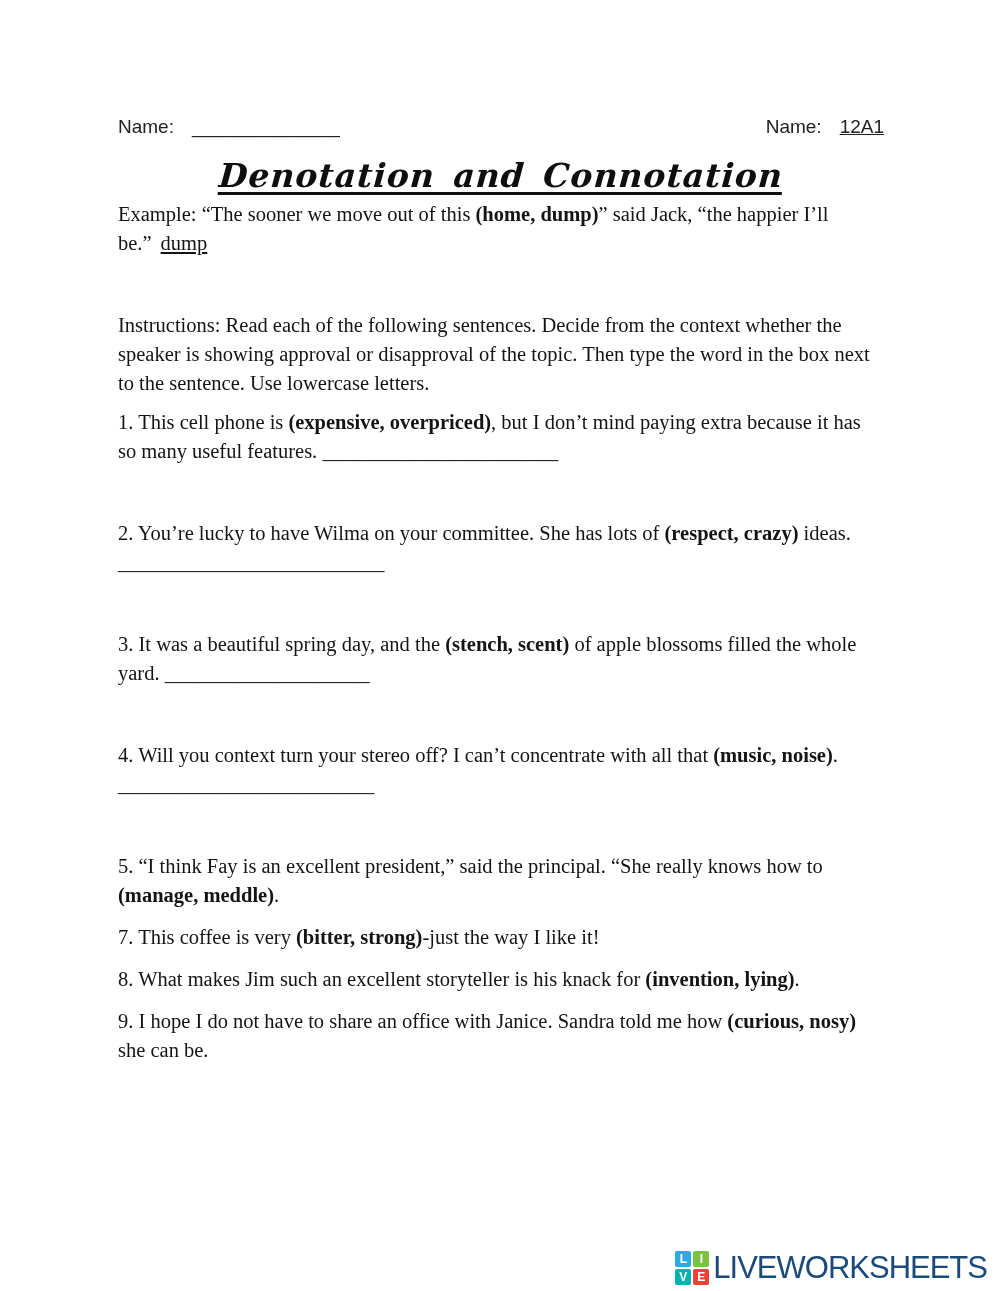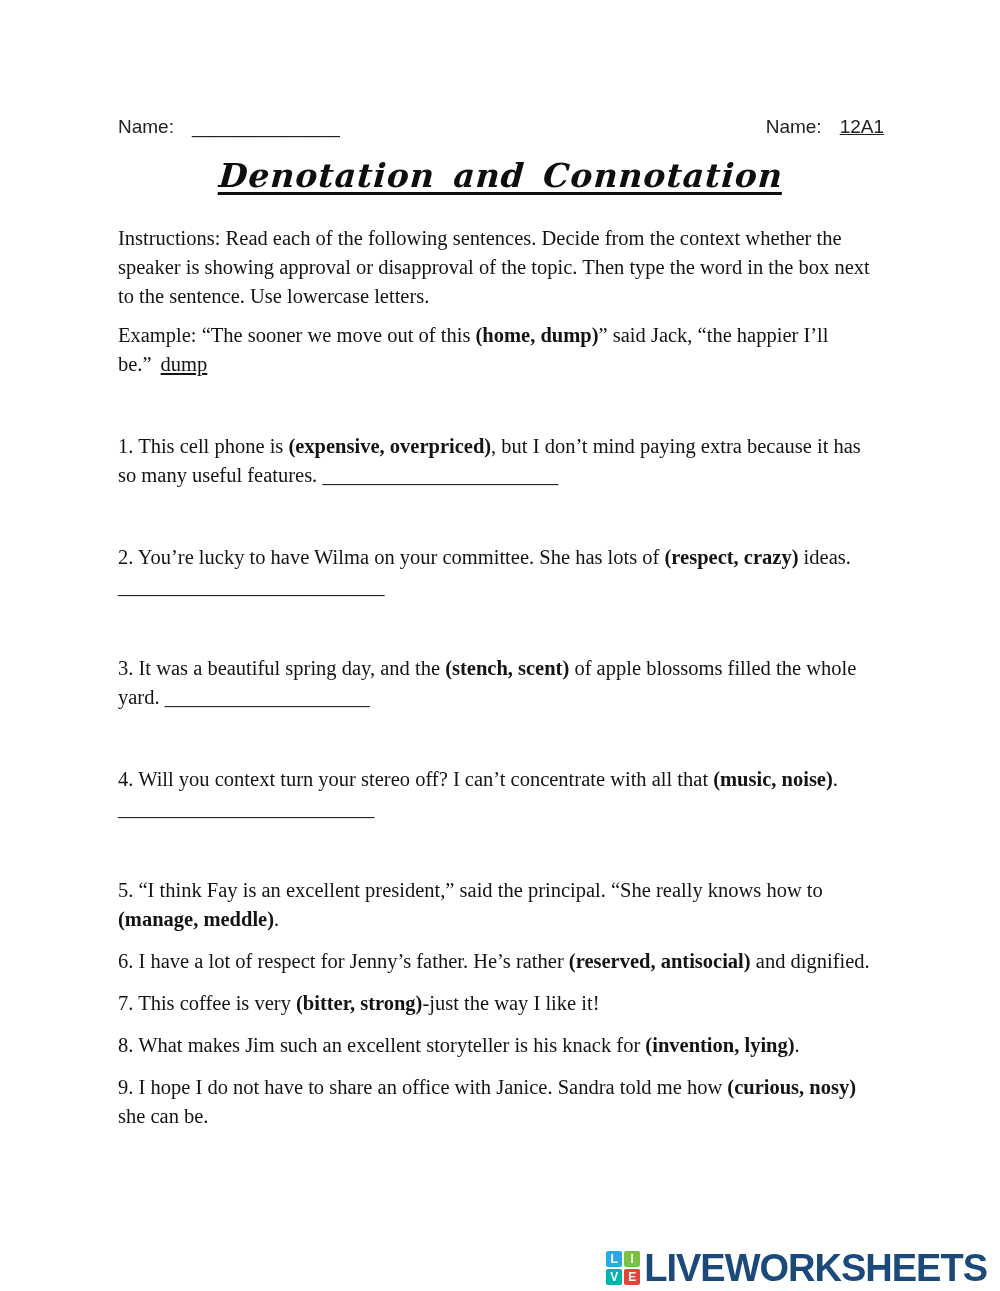--- a/index.html
+++ b/index.html
@@ -73,47 +73,47 @@
     align-items: center;
     justify-content: center;
     color: #ffffff;
     font-family: "Liberation Sans", sans-serif;
     font-weight: 700;
     font-size: 12px;
     border-radius: 2px;
   }
   .wordmark {
     font-family: "Liberation Sans", sans-serif;
-    font-weight: 700;
-    font-size: 38px;
+    font-weight: 400;
+    font-size: 31px;
     letter-spacing: -1px;
     line-height: 36px;
   }
 </style>
 </head>
 <body>
 
 <div class="page">
 
   <div class="header-row">
     <div>
       <span>Name:</span><span class="name-blank">______________</span>
     </div>
     <div>
       <span>Name:</span><span class="grade-value">12A1</span>
     </div>
   </div>
 
   <h1 class="title">Denotation and Connotation</h1>
 
-  <p class="para instructions">Instructions: Read each of the following sentences. Decide from the context whether the speaker is showing approval or disapproval of the topic. Then type the word in the box next to the sentence. Use lowercase letters.</p>
-
   <p class="para gap-large">
     <span>Example: “The sooner we move out of this </span><strong>(home, dump)</strong><span>” said Jack, “the happier I’ll be.”</span><span class="answer">dump</span>
   </p>
+
+  <p class="para instructions">Instructions: Read each of the following sentences. Decide from the context whether the speaker is showing approval or disapproval of the topic. Then type the word in the box next to the sentence. Use lowercase letters.</p>
 
   <p class="para gap-large">
     <span>1.</span><span> This cell phone is </span><strong>(expensive, overpriced)</strong><span>, but I don’t mind paying extra because it has so many useful features. </span><span class="blank">_______________________</span>
   </p>
 
   <p class="para gap-large">
     <span>2.</span><span> You’re lucky to have Wilma on your committee. She has lots of </span><strong>(respect, crazy)</strong><span> ideas. </span><span class="blank">__________________________</span>
   </p>
 
   <p class="para gap-large">
@@ -121,23 +121,20 @@
   </p>
 
   <p class="para gap-large">
     <span>4.</span><span> Will you context turn your stereo off? I can’t concentrate with all that </span><strong>(music, noise)</strong><span>. </span><span class="blank">_________________________</span>
   </p>
 
   <p class="para gap-normal">
     <span>5.</span><span> “I think Fay is an excellent president,” said the principal. “She really knows how to </span><strong>(manage, meddle)</strong><span>.</span>
   </p>
 
-  <p class="para gap-normal">
-    <span>6.</span><span> I have a lot of respect for Jenny’s father. He’s rather </span><strong>(reserved, antisocial)</strong><span> and dignified.</span>
-  </p>
 
   <p class="para gap-normal">
     <span>7.</span><span> This coffee is very </span><strong>(bitter, strong)</strong><span>-just the way I like it!</span>
   </p>
 
   <p class="para gap-normal">
     <span>8.</span><span> What makes Jim such an excellent storyteller is his knack for </span><strong>(invention, lying)</strong><span>.</span>
   </p>
 
   <p class="para">

